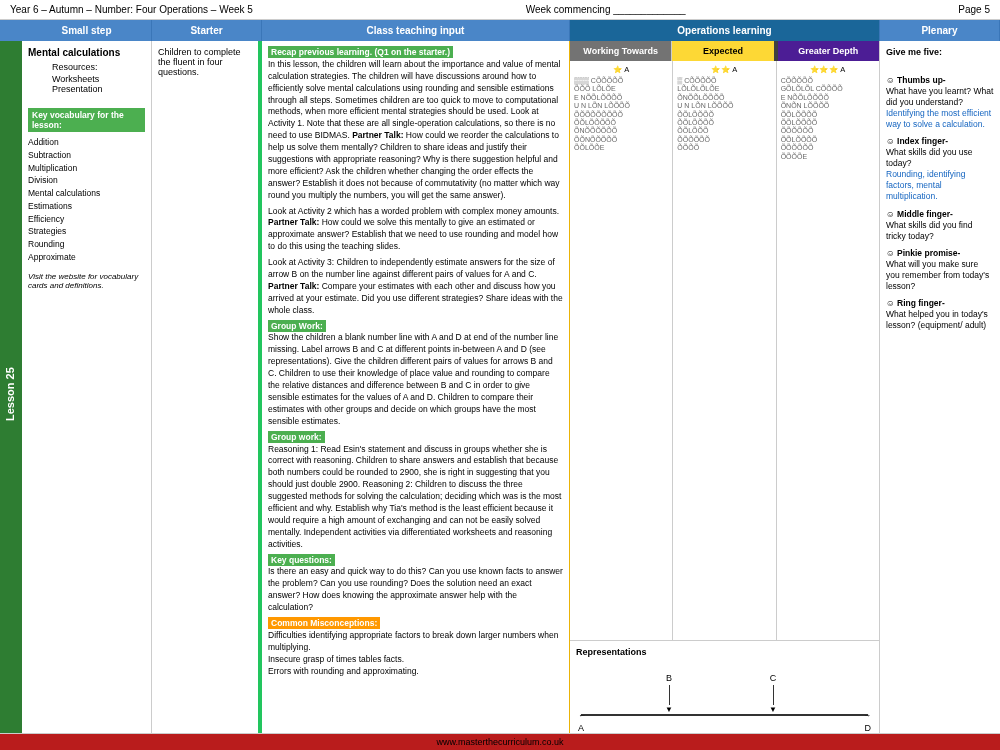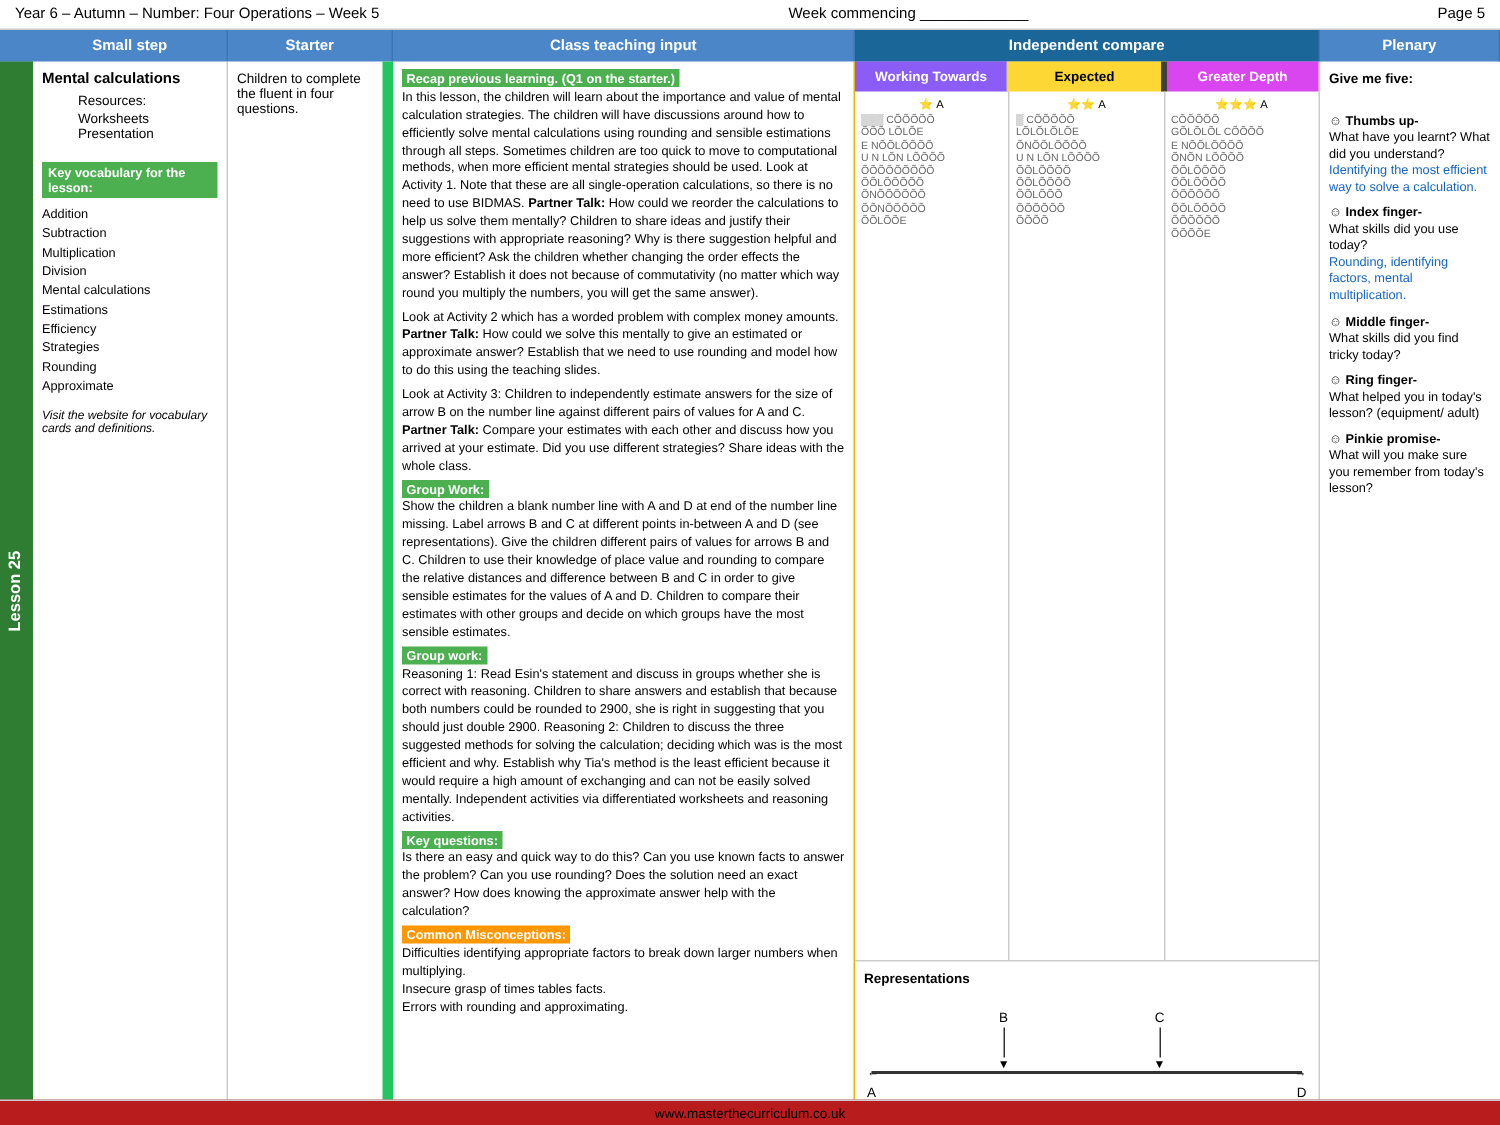--- a/index.html
+++ b/index.html
@@ -12,27 +12,27 @@
     .ch-small { width: 130px; }
     .ch-starter { width: 110px; }
     .ch-teaching { flex: 1; }
     .ch-plenary { width: 120px; }
 
     .main-content { display: flex; height: calc(750px - 44px); }
 
     .lesson-label { background: #2e7d32; color: white; writing-mode: vertical-rl; transform: rotate(180deg); text-align: center; padding: 8px 4px; font-size: 11px; font-weight: bold; width: 22px; min-width: 22px; }
 
     .col-small { width: 130px; min-width: 130px; border-right: 1px solid #ccc; padding: 6px; overflow: hidden; font-size: 9px; }
-    .col-starter { width: 110px; min-width: 110px; border-right: 7px solid #22c55e; padding: 6px; font-size: 9px; overflow: hidden; }
+    .col-starter { width: 110px; min-width: 110px; border-right: 4px solid #22c55e; padding: 6px; font-size: 9px; overflow: hidden; }
     .col-teaching { flex: 1; border-right: 1px solid #eab308; padding: 6px; font-size: 8.5px; overflow-y: auto; line-height: 1.4; }
     .col-independent { width: 310px; min-width: 310px; border-right: 1px solid #ccc; display: flex; flex-direction: column; }
     .col-plenary { width: 120px; min-width: 120px; padding: 6px; font-size: 9px; overflow: hidden; }
-    .ind-header-working { background: #8b5cf6; color: white; text-align: center; padding: 5px 2px; font-size: 9px; font-weight: bold; }
+    .ind-header-working { background: #737373; color: white; text-align: center; padding: 5px 2px; font-size: 9px; font-weight: bold; }
     .ind-header-expected { background: #fdd835; text-align: center; padding: 5px 2px; font-size: 9px; font-weight: bold; }
-    .ind-header-greater { background: #d946ef; color: white; text-align: center; padding: 5px 2px; font-size: 9px; font-weight: bold; }
+    .ind-header-greater { background: #4c1d95; color: white; text-align: center; padding: 5px 2px; font-size: 9px; font-weight: bold; }
     .ind-headers { display: flex; }
     .ind-headers > div { flex: 1; border-right: 1px solid #ccc; }
     .ind-headers > div:last-child { border-right: none; }
 
     .small-bold { font-weight: bold; font-size: 10px; margin-bottom: 4px; }
     .resources { margin-bottom: 4px; margin-left: 24px; }
     .vocab-green { background: #4caf50; color: white; padding: 2px 4px; font-size: 8.5px; font-weight: bold; margin: 6px 0 4px; display: inline-block; }
     .vocab-list { font-size: 8.5px; line-height: 1.5; }
 
     .website-note { font-size: 8px; margin-top: 8px; font-style: italic; }
@@ -58,21 +58,21 @@
     <span>Year 6 – Autumn – Number: Four Operations – Week 5</span>
     <span style="flex:1;text-align:center;">Week commencing _____________</span>
     <span>Page 5</span>
   </div>
 
   <div class="col-headers">
     <div style="width:22px; background:#4a86c8;"></div>
     <div class="col-header ch-small">Small step</div>
     <div class="col-header ch-starter">Starter</div>
     <div class="col-header ch-teaching">Class teaching input</div>
-    <div class="col-header" style="width:310px; background:#1a6699;">Independent compare</div>
+    <div class="col-header" style="width:310px; background:#1a6699;">Operations learning</div>
     <div class="col-header ch-plenary">Plenary</div>
   </div>
 
   <div class="main-content">
 
     <div class="lesson-label">Lesson 25</div>
 
     <div class="col-small">
       <div class="small-bold">Mental calculations</div>
       <div class="resources">
@@ -233,28 +233,28 @@
         <span>What skills did you use today?</span><br>
         <span class="plenary-blue">Rounding, identifying factors, mental multiplication.</span>
       </div>
 
       <div class="plenary-item">
         ☺ <strong>Middle finger-</strong><br>
         <span>What skills did you find tricky today?</span>
       </div>
 
       <div class="plenary-item">
+        ☺ <strong>Pinkie promise-</strong><br>
+        <span>What will you make sure you remember from today's lesson?</span>
+      </div>
+
+      <div class="plenary-item">
         ☺ <strong>Ring finger-</strong><br>
         <span>What helped you in today's lesson? (equipment/ adult)</span>
       </div>
-
-      <div class="plenary-item">
-        ☺ <strong>Pinkie promise-</strong><br>
-        <span>What will you make sure you remember from today's lesson?</span>
-      </div>
     </div>
 
   </div>
 
   <div class="footer">
     <span>www.masterthecurriculum.co.uk</span>
   </div>
 
 </div>
 

